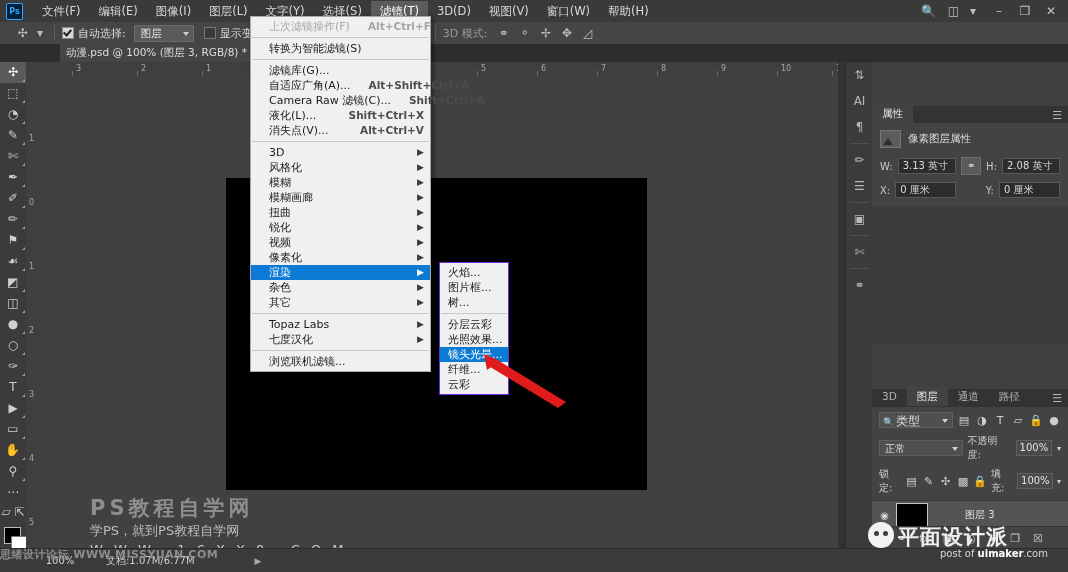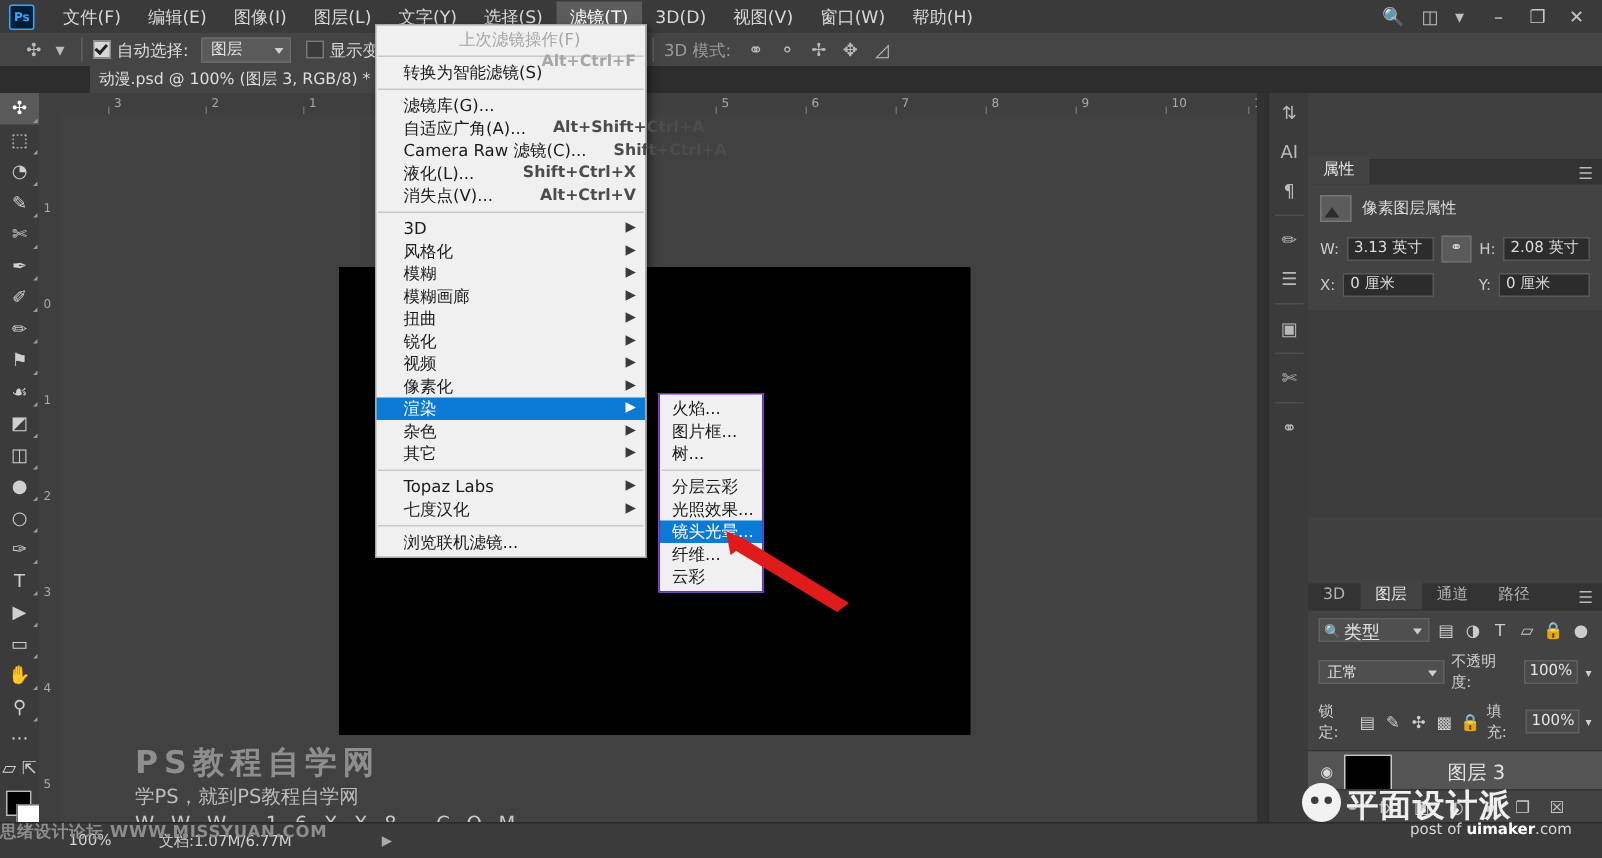--- a/index.html
+++ b/index.html
@@ -72,21 +72,21 @@
        font-weight:bold;white-space:nowrap;}
   .wm2{position:absolute;left:50px;top:446px;font-size:13px;color:#bdbdbd;white-space:nowrap;}
   .wm3{position:absolute;left:50px;top:466px;font-size:13px;letter-spacing:3.5px;color:#c8c8c8;white-space:nowrap;}
 
   
   .menu{position:absolute;left:250px;top:16px;width:179px;background:#f0f0f0;color:#1b1b1b;
         border:1px solid #a9a9a9;box-shadow:2px 2px 5px rgba(0,0,0,.5);padding:2px 0;z-index:50;}
   .menu .row{height:15px;line-height:15px;font-size:11px;padding:0 6px 0 18px;position:relative;
              display:flex;align-items:center;white-space:nowrap;}
   .menu .row.hl{background:#0a7ad4;color:#fff;}
-  .menu .row.dim{color:#a6a6a6;flex-direction:column;}
+  .menu .row.dim{color:#a6a6a6;}
   .menu .row .sc{margin-left:auto;padding-left:18px;font-size:10.5px;color:#4c4c4c;font-weight:bold;}
   .menu .row.dim .sc{color:#a6a6a6;}
   .menu .row .arw{margin-left:auto;font-size:9px;color:#3b3b3b;}
   .menu .row.hl .arw{color:#fff;}
   .menu .sep{height:1px;background:#c8c8c8;margin:3px 1px;}
   .submenu{position:absolute;left:439px;top:262px;width:68px;background:#f0f0f0;color:#1b1b1b;
            border:1px solid #6d28d9;box-shadow:2px 2px 5px rgba(0,0,0,.5);padding:2px 0;z-index:55;}
   .submenu .row{height:15px;line-height:15px;font-size:11px;padding:0 6px 0 8px;white-space:nowrap;}
   .submenu .row.hl{background:#0a7ad4;color:#fff;}
   .submenu .sep{height:1px;background:#c8c8c8;margin:3px 1px;}
@@ -137,21 +137,21 @@
            border-bottom:1px solid #363636;}
 
   .layerlist{background:#434343;}
   .lrow{display:flex;align-items:center;height:28px;border-bottom:1px solid #383838;padding:0 6px;gap:5px;}
   .lrow.sel{background:#545454;}
   .eye{width:13px;text-align:center;font-size:10px;color:#d6d6d6;}
   .lthumb{width:30px;height:22px;border:1px solid #6a6a6a;background:#888;flex:none;position:relative;overflow:hidden;}
   .lthumb.sq{border-color:#c9c9c9;}
   .maskthumb{width:30px;height:22px;border:1px solid #9a9a9a;flex:none;}
   .lnk{font-size:9px;color:#cfcfcf;width:7px;text-align:center;}
-  .lname{font-size:13px;color:#e3e3e3;white-space:nowrap;overflow:hidden;padding-left:32px;}
+  .lname{font-size:10px;color:#e3e3e3;white-space:nowrap;overflow:hidden;padding-left:32px;}
   .lockico{margin-left:auto;font-size:9px;color:#c2c2c2;}
 
   .panelfoot{position:absolute;left:872px;bottom:23px;width:196px;height:22px;background:#434343;
              border-top:1px solid #353535;display:flex;align-items:center;justify-content:center;gap:13px;}
   .pf{font-size:11px;color:#c9c9c9;}
 
   
   .uilogo{position:absolute;left:868px;top:522px;z-index:30;display:flex;align-items:flex-end;gap:4px;}
   .uicircle{width:26px;height:26px;border-radius:50%;background:#f2f2f2;position:relative;}
   .uicircle:before,.uicircle:after{content:"";position:absolute;width:5px;height:5px;border-radius:50%;

